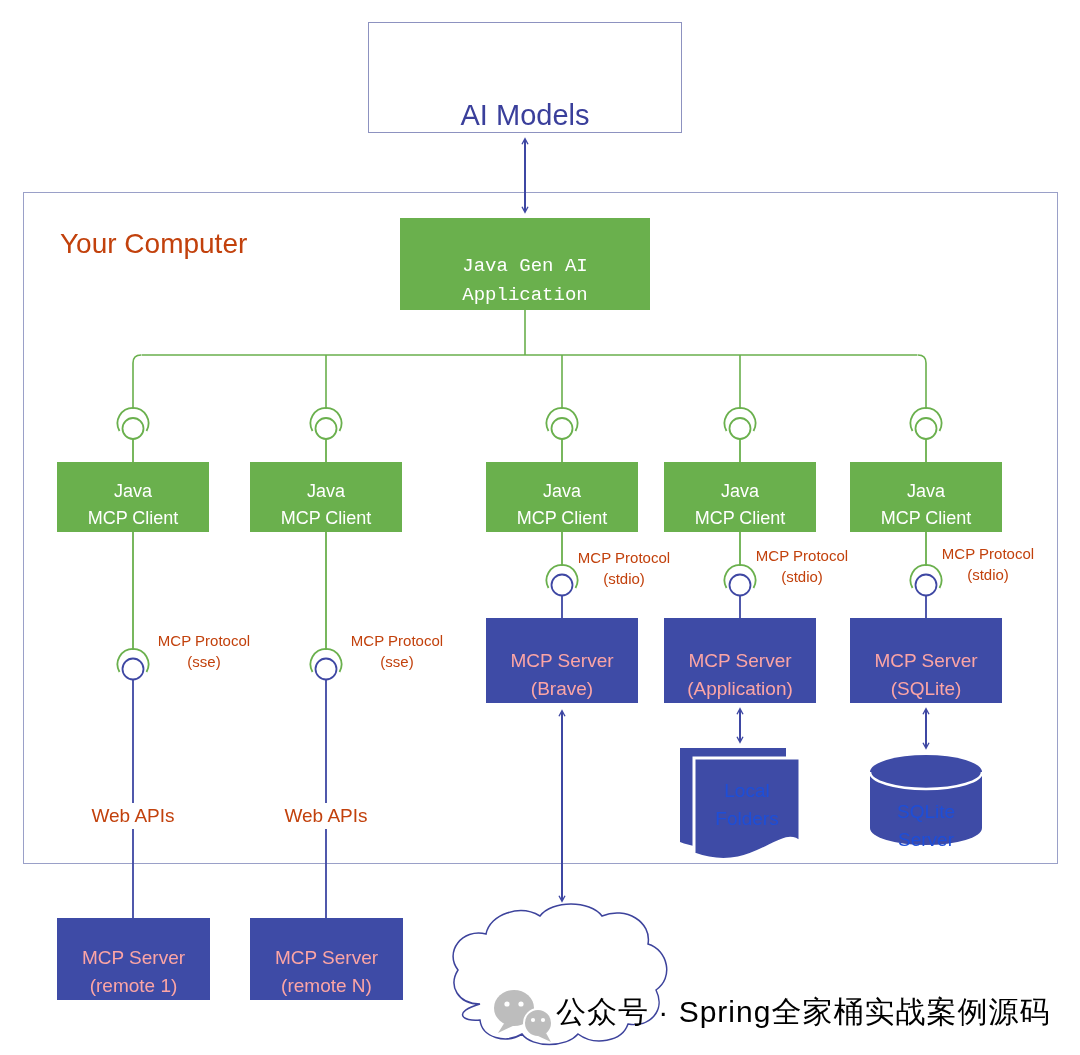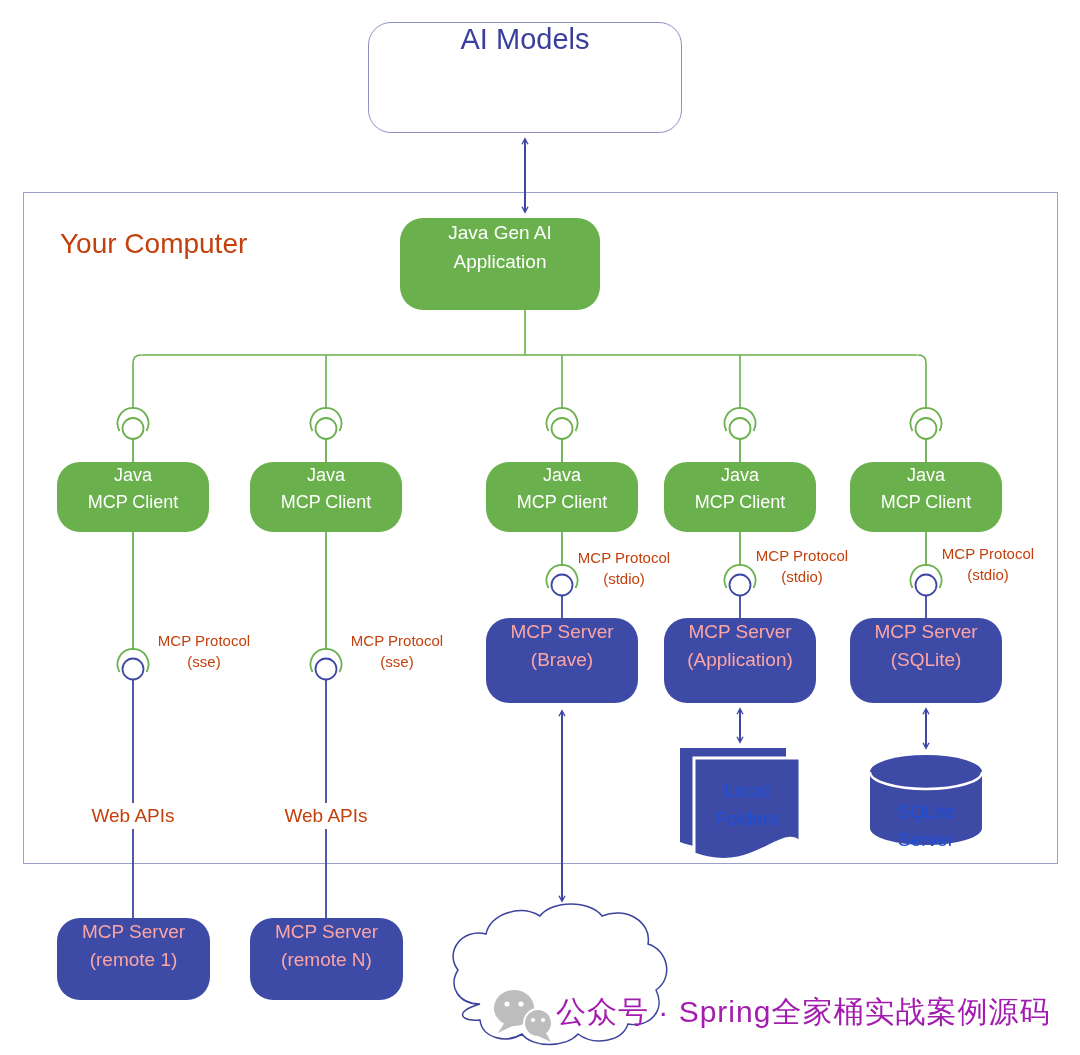--- a/index.html
+++ b/index.html
@@ -1,33 +1,33 @@
 <!DOCTYPE html>
 <html><head>
 <meta charset="utf-8">
 <style>
   html,body{margin:0;padding:0;background:#ffffff;}
   #canvas{position:relative;width:1080px;height:1055px;background:#ffffff;overflow:hidden;
           font-family:"Liberation Sans",sans-serif;}
   #canvas svg{position:absolute;left:0;top:0;}
   .box{position:absolute;display:flex;flex-direction:column;align-items:center;
-       justify-content:flex-start;text-align:center;box-sizing:border-box;border-radius:23px;}
+       justify-content:flex-end;text-align:center;box-sizing:border-box;}
   .green{background:#6ab04d;color:#ffffff;}
   .blue{background:#3e4ba6;color:#fca5a5;}
   .outline{background:#ffffff;border:1px solid #8d92c0;}
   .frame{position:absolute;border:1px solid #9aa0c8;background:transparent;box-sizing:border-box;}
   .clientTxt{font-size:18px;line-height:27px;}
   .appTxt{font-size:19px;line-height:29px;}
   .srvTxt{font-size:19px;line-height:28px;}
   .lbl{position:absolute;color:#c2410c;text-align:center;}
   .proto{font-size:15px;line-height:21px;width:112px;}
   .webapi{font-size:19px;line-height:22px;width:110px;background:#ffffff;padding:2px 0;margin-top:30px;}
   .shapeTxt{position:absolute;color:#1d4ed8;text-align:center;font-size:19px;line-height:28px;}
   .bigTitle{font-size:29px;color:#3a3f9b;}
-  .watermark{position:absolute;color:#a21caf;font-size:30px;white-space:nowrap;letter-spacing:1px;}
+  .watermark{position:absolute;color:#000000;font-size:30px;white-space:nowrap;letter-spacing:1px;}
 </style>
 </head>
 <body>
 
 <div id="canvas">
 
   <div class="frame" style="left:23px;top:192px;width:1035px;height:672px;"></div>
 
   <svg width="1080" height="1055" viewBox="0 0 1080 1055">
     <defs>
@@ -115,21 +115,21 @@
       <circle cx="543" cy="1020" r="2.1" fill="#ffffff"></circle>
     </g>
   </svg>
 
   <div class="box outline" style="left:368px;top:22px;width:314px;height:111px;">
     <span class="bigTitle">AI Models</span>
   </div>
 
   <div class="lbl" style="left:60px;top:228px;font-size:28px;">Your Computer</div>
 
-  <div class="box green appTxt" style="left:400px;top:218px;width:200px;height:92px;">
+  <div class="box green appTxt" style="left:400px;top:218px;width:250px;height:92px;font-family:Liberation Mono, monospace;">
     <span>Java Gen AI</span>
     <span>Application</span>
   </div>
 
   <div class="box green clientTxt" style="left:57px;top:462px;width:152px;height:70px;">
     <span>Java</span>
     <span>MCP Client</span>
   </div>
   <div class="box green clientTxt" style="left:250px;top:462px;width:152px;height:70px;">
     <span>Java</span>

